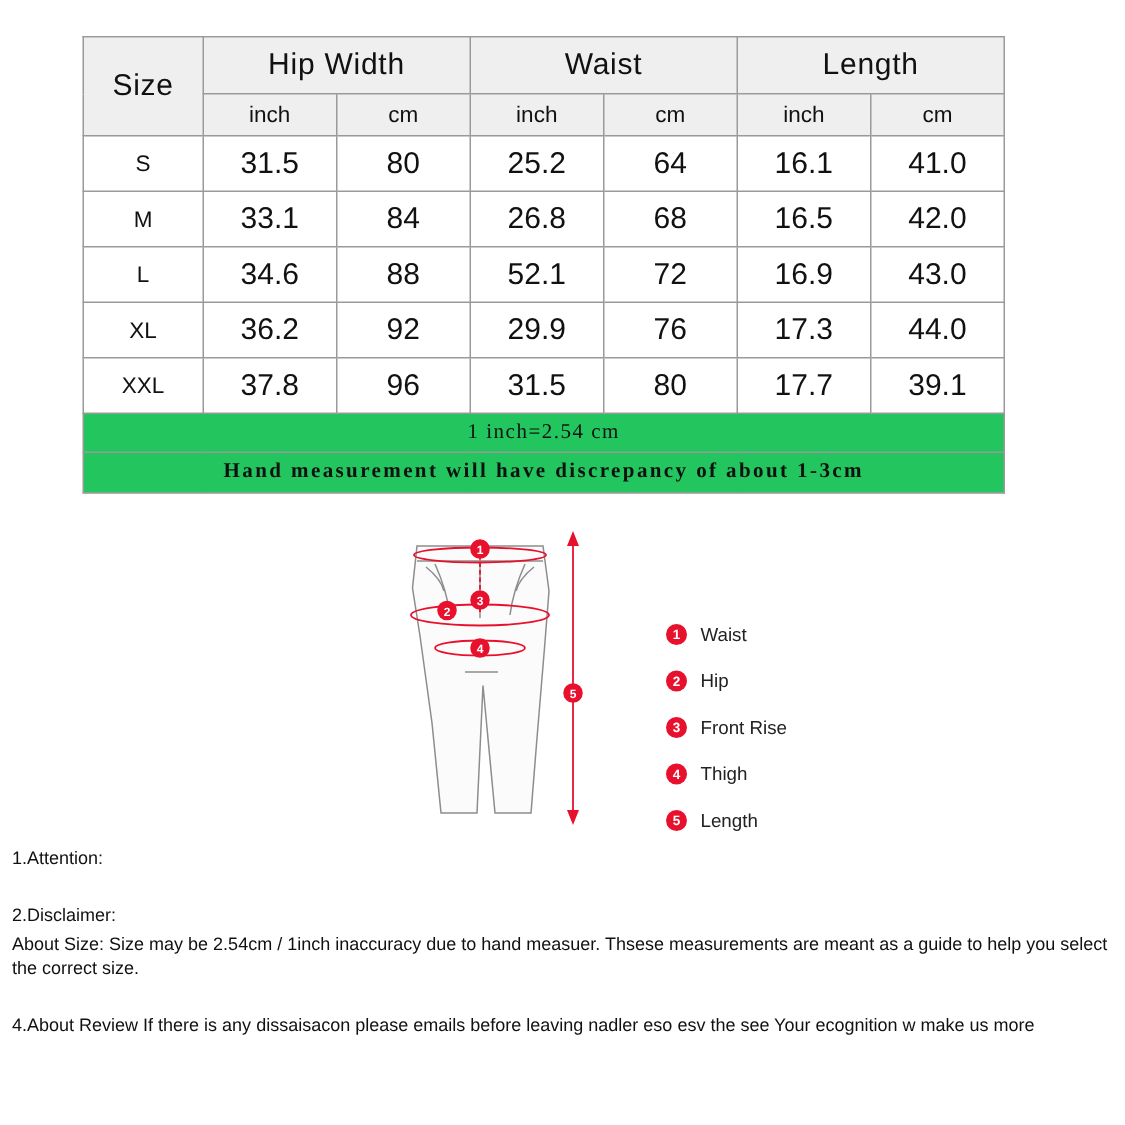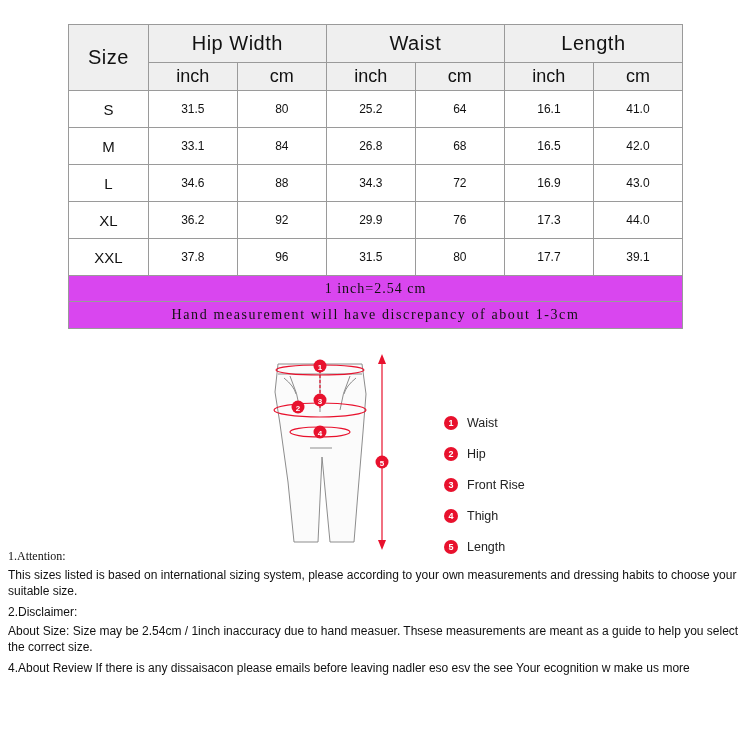--- a/index.html
+++ b/index.html
@@ -12,21 +12,21 @@
   }
   .page {
     position: relative;
     width: 750px; height: 750px;
     overflow: hidden;
   }
 
   
   .table-wrap {
     position: absolute;
-    left: 68px; top: 24px;
+    left: 55px; top: 24px;
     width: 615px;
   }
   table.size-table {
     border-collapse: collapse;
     width: 100%;
     table-layout: fixed;
   }
   table.size-table td, table.size-table th {
     border: 1px solid #9a9a9a;
     text-align: center;
@@ -35,38 +35,38 @@
   }
   .hdr-row th {
     background: #efefef;
     font-size: 20px;
     font-weight: bold;
     height: 38px;
     letter-spacing: .5px;
   }
   .unit-row td {
     background: #efefef;
-    font-size: 18px;
+    font-size: 15px;
     height: 28px;
   }
   .data-row td {
-    font-size: 12px;
+    font-size: 20px;
     height: 37px;
     background: #ffffff;
   }
   .data-row td.sizecell { font-size: 15px; }
   .note-row td {
     font-size: 14px;
     height: 26px;
-    background: #d946ef;
+    background: #22c55e;
     font-family: "Liberation Serif", serif;
     letter-spacing: 1px;
   }
   .note-row.bold td {
-    font-weight: normal;
+    font-weight: bold;
     letter-spacing: 1.6px;
     font-size: 14px;
     height: 27px;
   }
 
   
   .diagram {
     position: absolute;
     left: 250px; top: 352px;
     width: 140px; height: 200px;
@@ -112,22 +112,22 @@
   
   .notes {
     position: absolute;
     left: 8px; top: 548px;
     width: 736px;
     font-size: 12px;
     line-height: 16px;
     color: #111;
   }
   .notes p { margin: 0 0 3px 0; }
-  .notes .head { margin-top: 5px; }
-  .notes .head:first-child { margin-top: 0; font-family: Liberation Serif, serif; }
+  .notes .head { margin-top: 22px; }
+  .notes .head:first-child { margin-top: 16px; }
 </style>
 </head>
 <body>
 
 <div class="page">
 
   <div class="table-wrap">
     <table class="size-table">
       <colgroup>
         <col style="width:13%">
@@ -170,21 +170,21 @@
           <td>84</td>
           <td>26.8</td>
           <td>68</td>
           <td>16.5</td>
           <td>42.0</td>
         </tr>
         <tr class="data-row">
           <td class="sizecell">L</td>
           <td>34.6</td>
           <td>88</td>
-          <td>34.3</td>
+          <td>52.1</td>
           <td>72</td>
           <td>16.9</td>
           <td>43.0</td>
         </tr>
         <tr class="data-row">
           <td class="sizecell">XL</td>
           <td>36.2</td>
           <td>92</td>
           <td>29.9</td>
           <td>76</td>
@@ -275,21 +275,20 @@
       <span class="legend-label">Thigh</span>
     </div>
     <div class="legend-item">
       <span class="bullet">5</span>
       <span class="legend-label">Length</span>
     </div>
   </div>
 
   <div class="notes">
     <p class="head">1.Attention:</p>
-    <p>This sizes listed is based on international sizing system, please according to your own measurements and dressing habits to choose your suitable size.</p>
 
     <p class="head">2.Disclaimer:</p>
     <p>About Size: Size may be 2.54cm / 1inch inaccuracy due to hand measuer. Thsese measurements are meant as a guide to help you select the correct size.</p>
 
 
     <p class="head">4.About Review If there is any dissaisacon please emails before leaving nadler eso esv the see Your ecognition w make us more</p>
 
   </div>
 
 </div>

